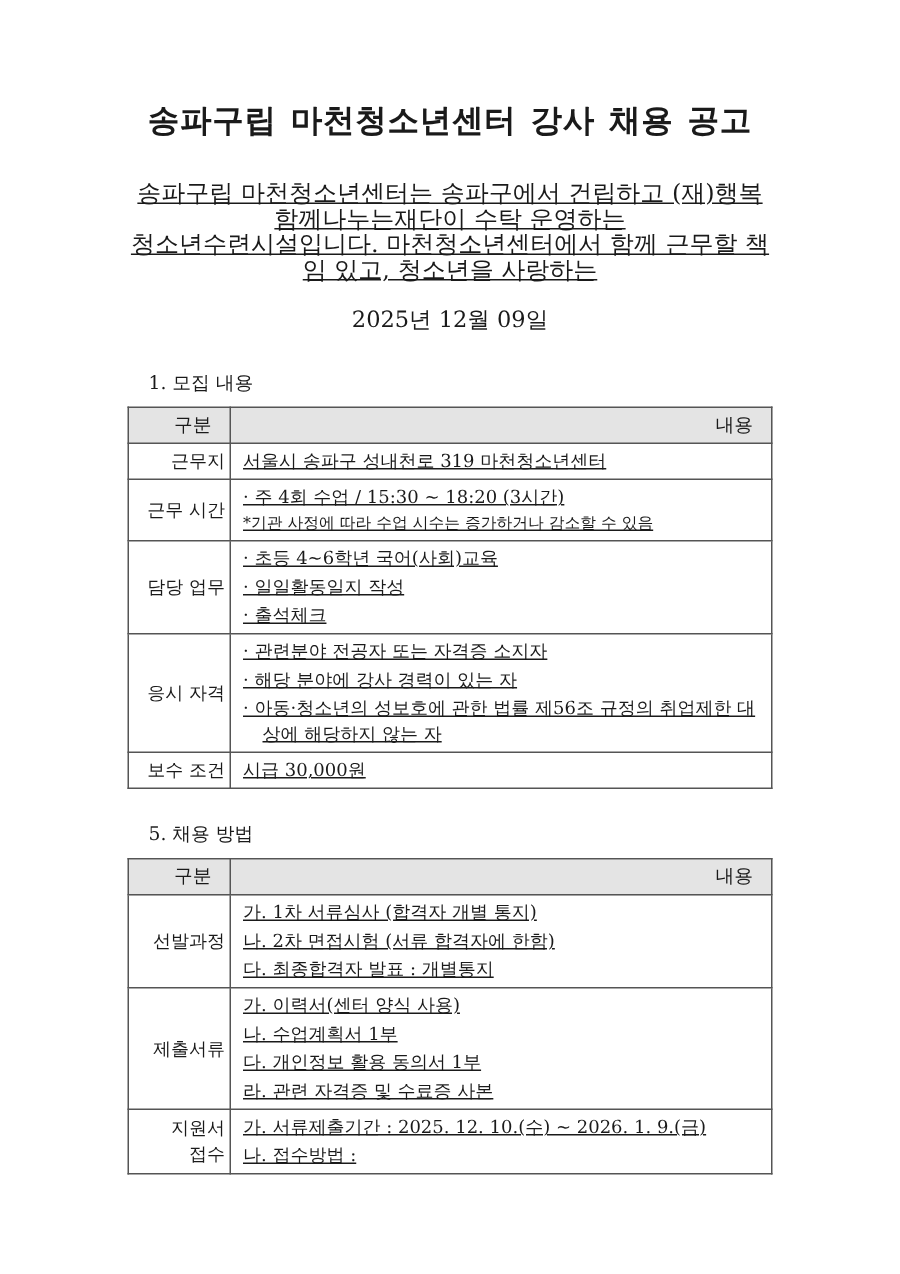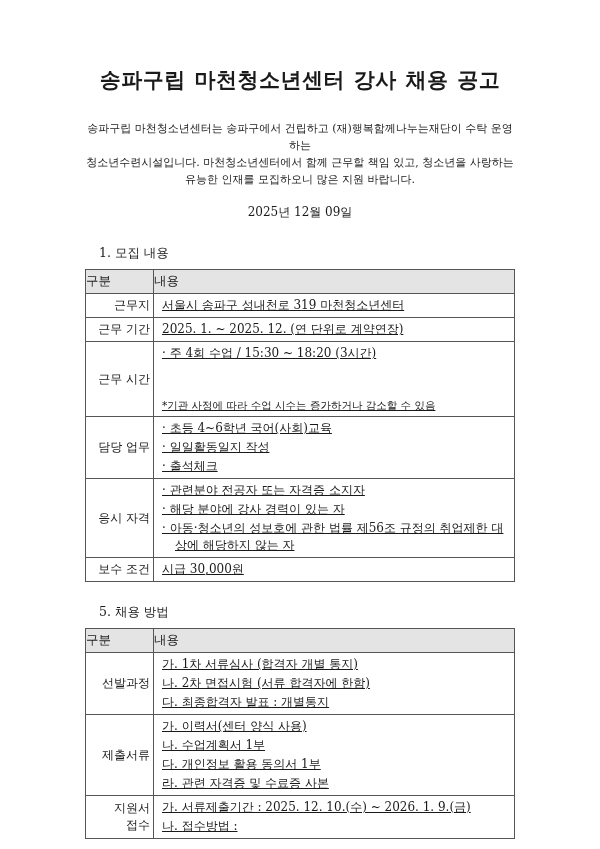--- a/index.html
+++ b/index.html
@@ -20,36 +20,37 @@
     overflow: hidden;
     font-family: "DejaVu Serif", "Liberation Serif", serif;
     color: var(--text);
   }
   .content {
     width: 430px;
     margin: 0 auto;
     padding-top: 66px;
   }
   .title {
-    font-family: Liberation Serif, serif;
+    font-family: Liberation Sans, sans-serif;
     font-weight: bold;
     font-size: 21px;
     text-align: center;
     margin: 0 0 26px 0;
     letter-spacing: 0.5px;
     word-spacing: 3px;
   }
   .intro {
-    font-size: 11px;
+    font-size: 16px;
     line-height: 17px;
     text-align: center;
     margin: 0 0 16px 0;
+    text-decoration: underline;
   }
   .date-line {
-    font-size: 12px;
+    font-size: 15px;
     text-align: center;
     margin: 0 0 24px 0;
   }
   .section-heading {
     font-size: 12.5px;
     margin: 0 0 7px 14px;
   }
   .section-2 { margin-top: 22px; }
   table.doc-table {
     width: 100%;
@@ -57,22 +58,22 @@
     font-size: 12px;
     table-layout: fixed;
   }
   .doc-table th, .doc-table td {
     border: 1px solid var(--border);
   }
   .doc-table th {
     background: var(--header-bg);
     font-weight: normal;
     font-size: 12.5px;
-    padding: 3px 0;
-    text-align: left;
+    padding: 3px 12px;
+    text-align: right;
   }
   .doc-table th.col-label { width: 68px; }
   .label-cell {
     width: 68px;
     text-align: right;
     vertical-align: middle;
     white-space: pre-line;
     padding: 2px 3px;
     line-height: 17px;
   }
@@ -82,58 +83,50 @@
   }
   .line {
     line-height: 17px;
     padding: 1px 0 1px 13px;
     text-indent: -13px;
     text-decoration: underline;
   }
   .line.small {
     font-size: 10.5px;
     line-height: 15px;
-    margin-top: 34px;
   }
 </style>
 </head>
 <body>
 
 <div class="content">
 
   <h1 class="title">송파구립 마천청소년센터 강사 채용 공고</h1>
 
   <div class="intro">
       <div>송파구립 마천청소년센터는 송파구에서 건립하고 (재)행복함께나누는재단이 수탁 운영하는</div>
       <div>청소년수련시설입니다. 마천청소년센터에서 함께 근무할 책임 있고, 청소년을 사랑하는</div>
-      <div>유능한 인재를 모집하오니 많은 지원 바랍니다.</div>
     </div>
 
   <div class="date-line">2025년 12월 09일</div>
 
   <div class="section section-1">
     <div class="section-heading">1. 모집 내용</div>
     <table class="doc-table">
       <thead>
         <tr>
           <th class="col-label">구분</th>
           <th>내용</th>
         </tr>
       </thead>
       <tbody>
           <tr>
             <td class="label-cell">근무지</td>
             <td class="content-cell">
               <div class="line">서울시 송파구 성내천로 319 마천청소년센터</div>
-            </td>
-          </tr>
-          <tr>
-            <td class="label-cell">근무 기간</td>
-            <td class="content-cell">
-              <div class="line">2025. 1. ~ 2025. 12. (연 단위로 계약연장)</div>
             </td>
           </tr>
           <tr>
             <td class="label-cell">근무 시간</td>
             <td class="content-cell">
               <div class="line">· 주 4회 수업 / 15:30 ~ 18:20 (3시간)</div>
               <div class="line small">*기관 사정에 따라 수업 시수는 증가하거나 감소할 수 있음</div>
             </td>
           </tr>
           <tr>

